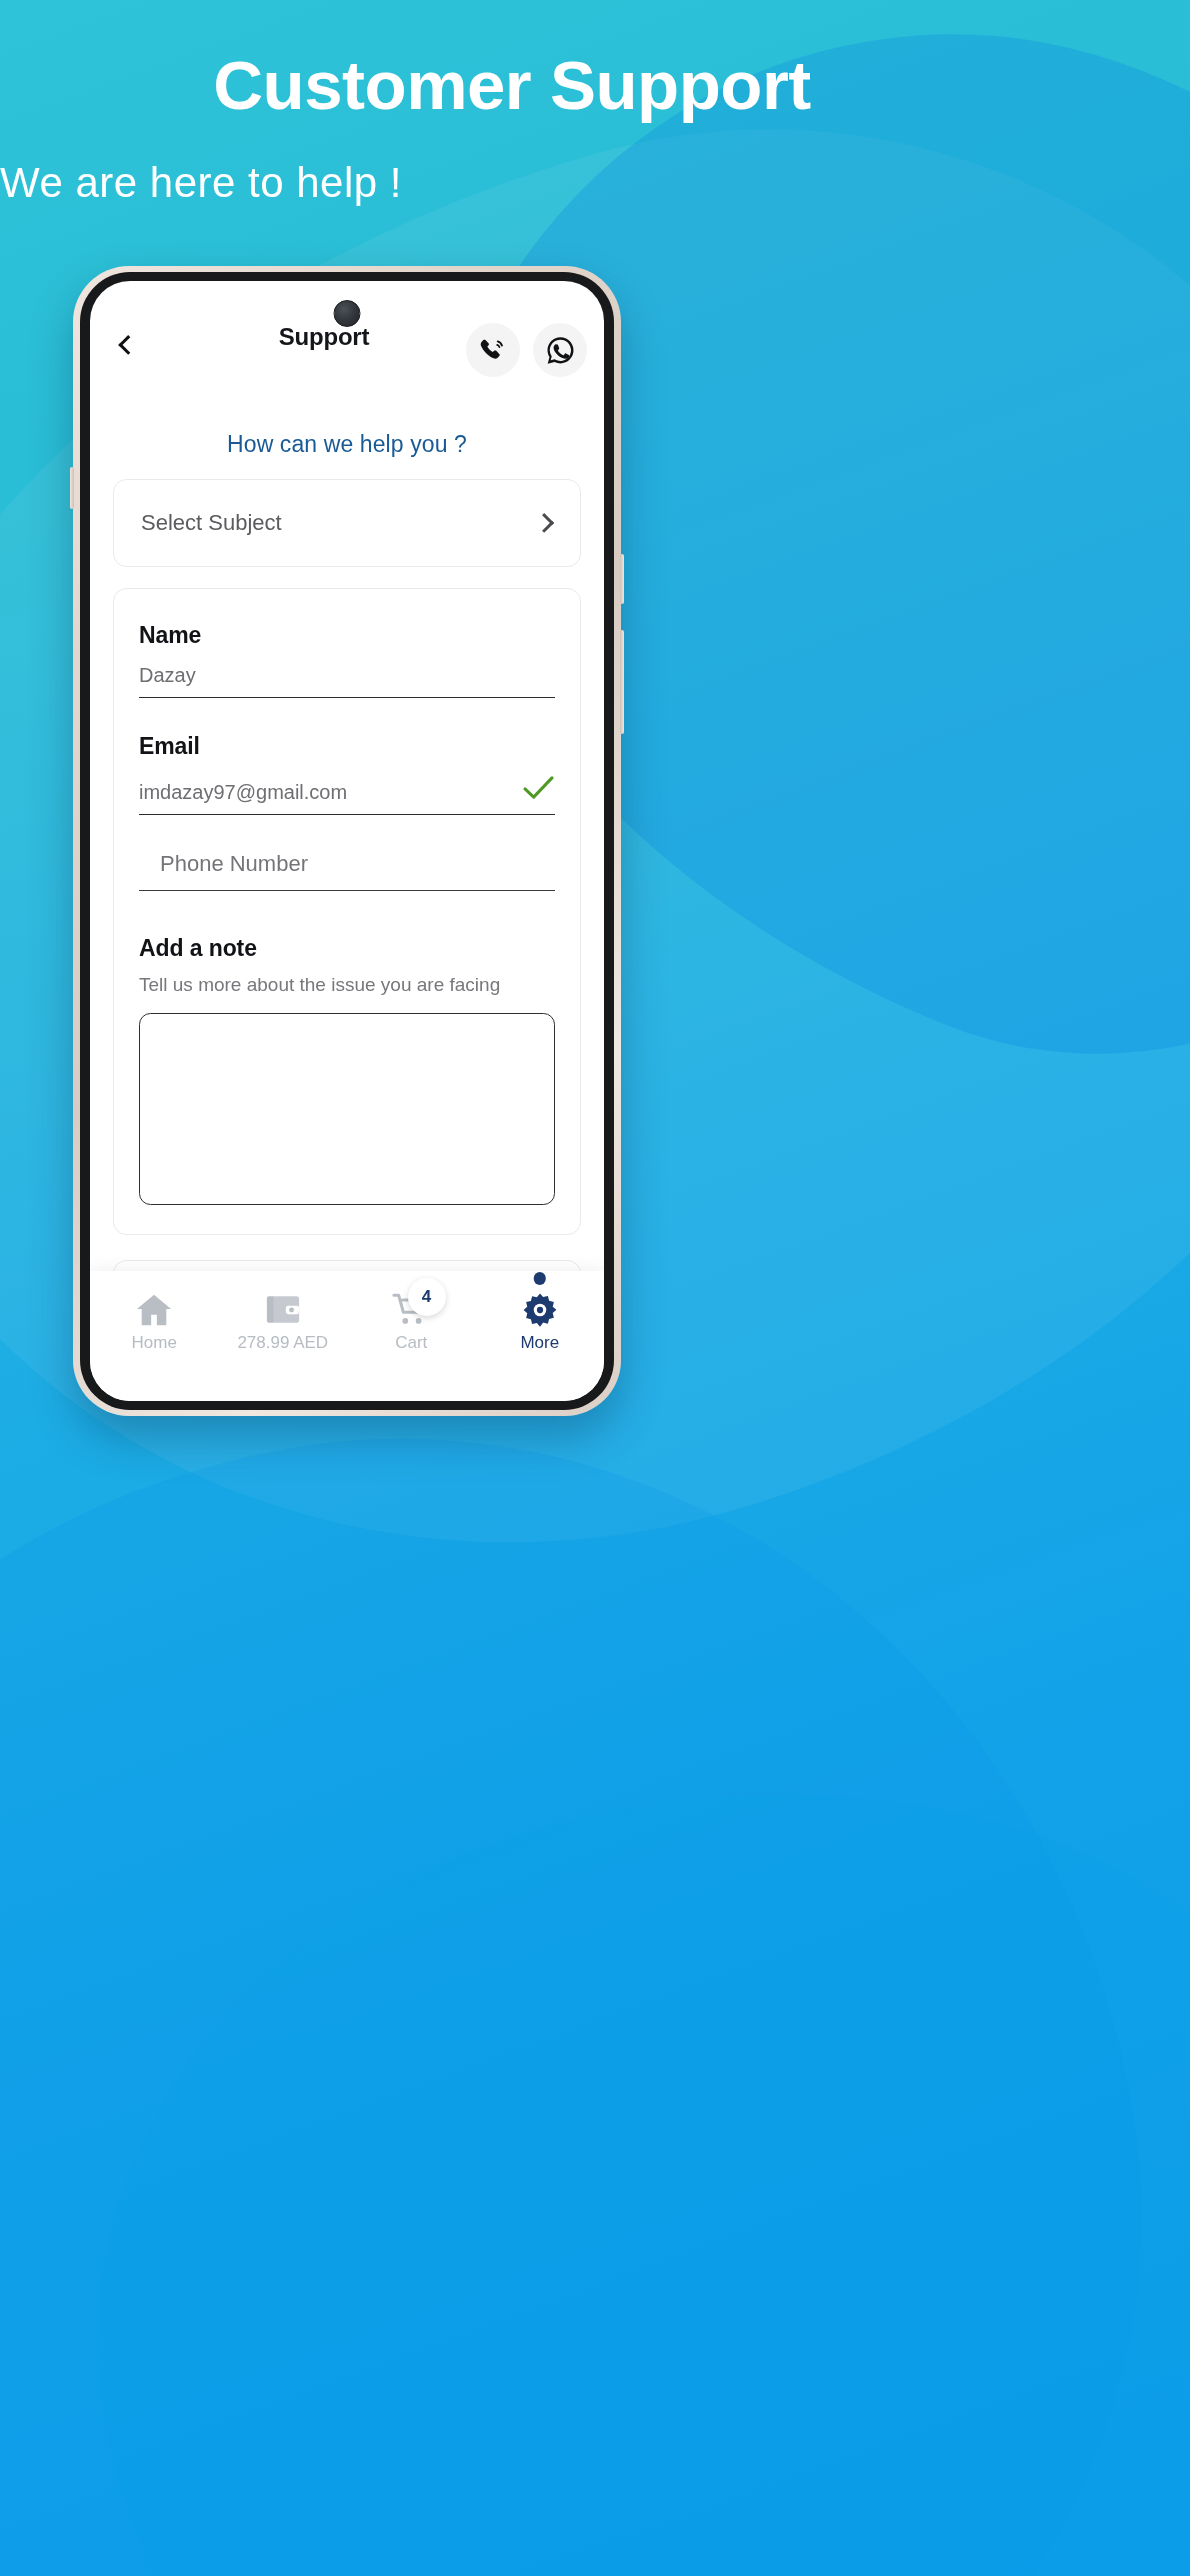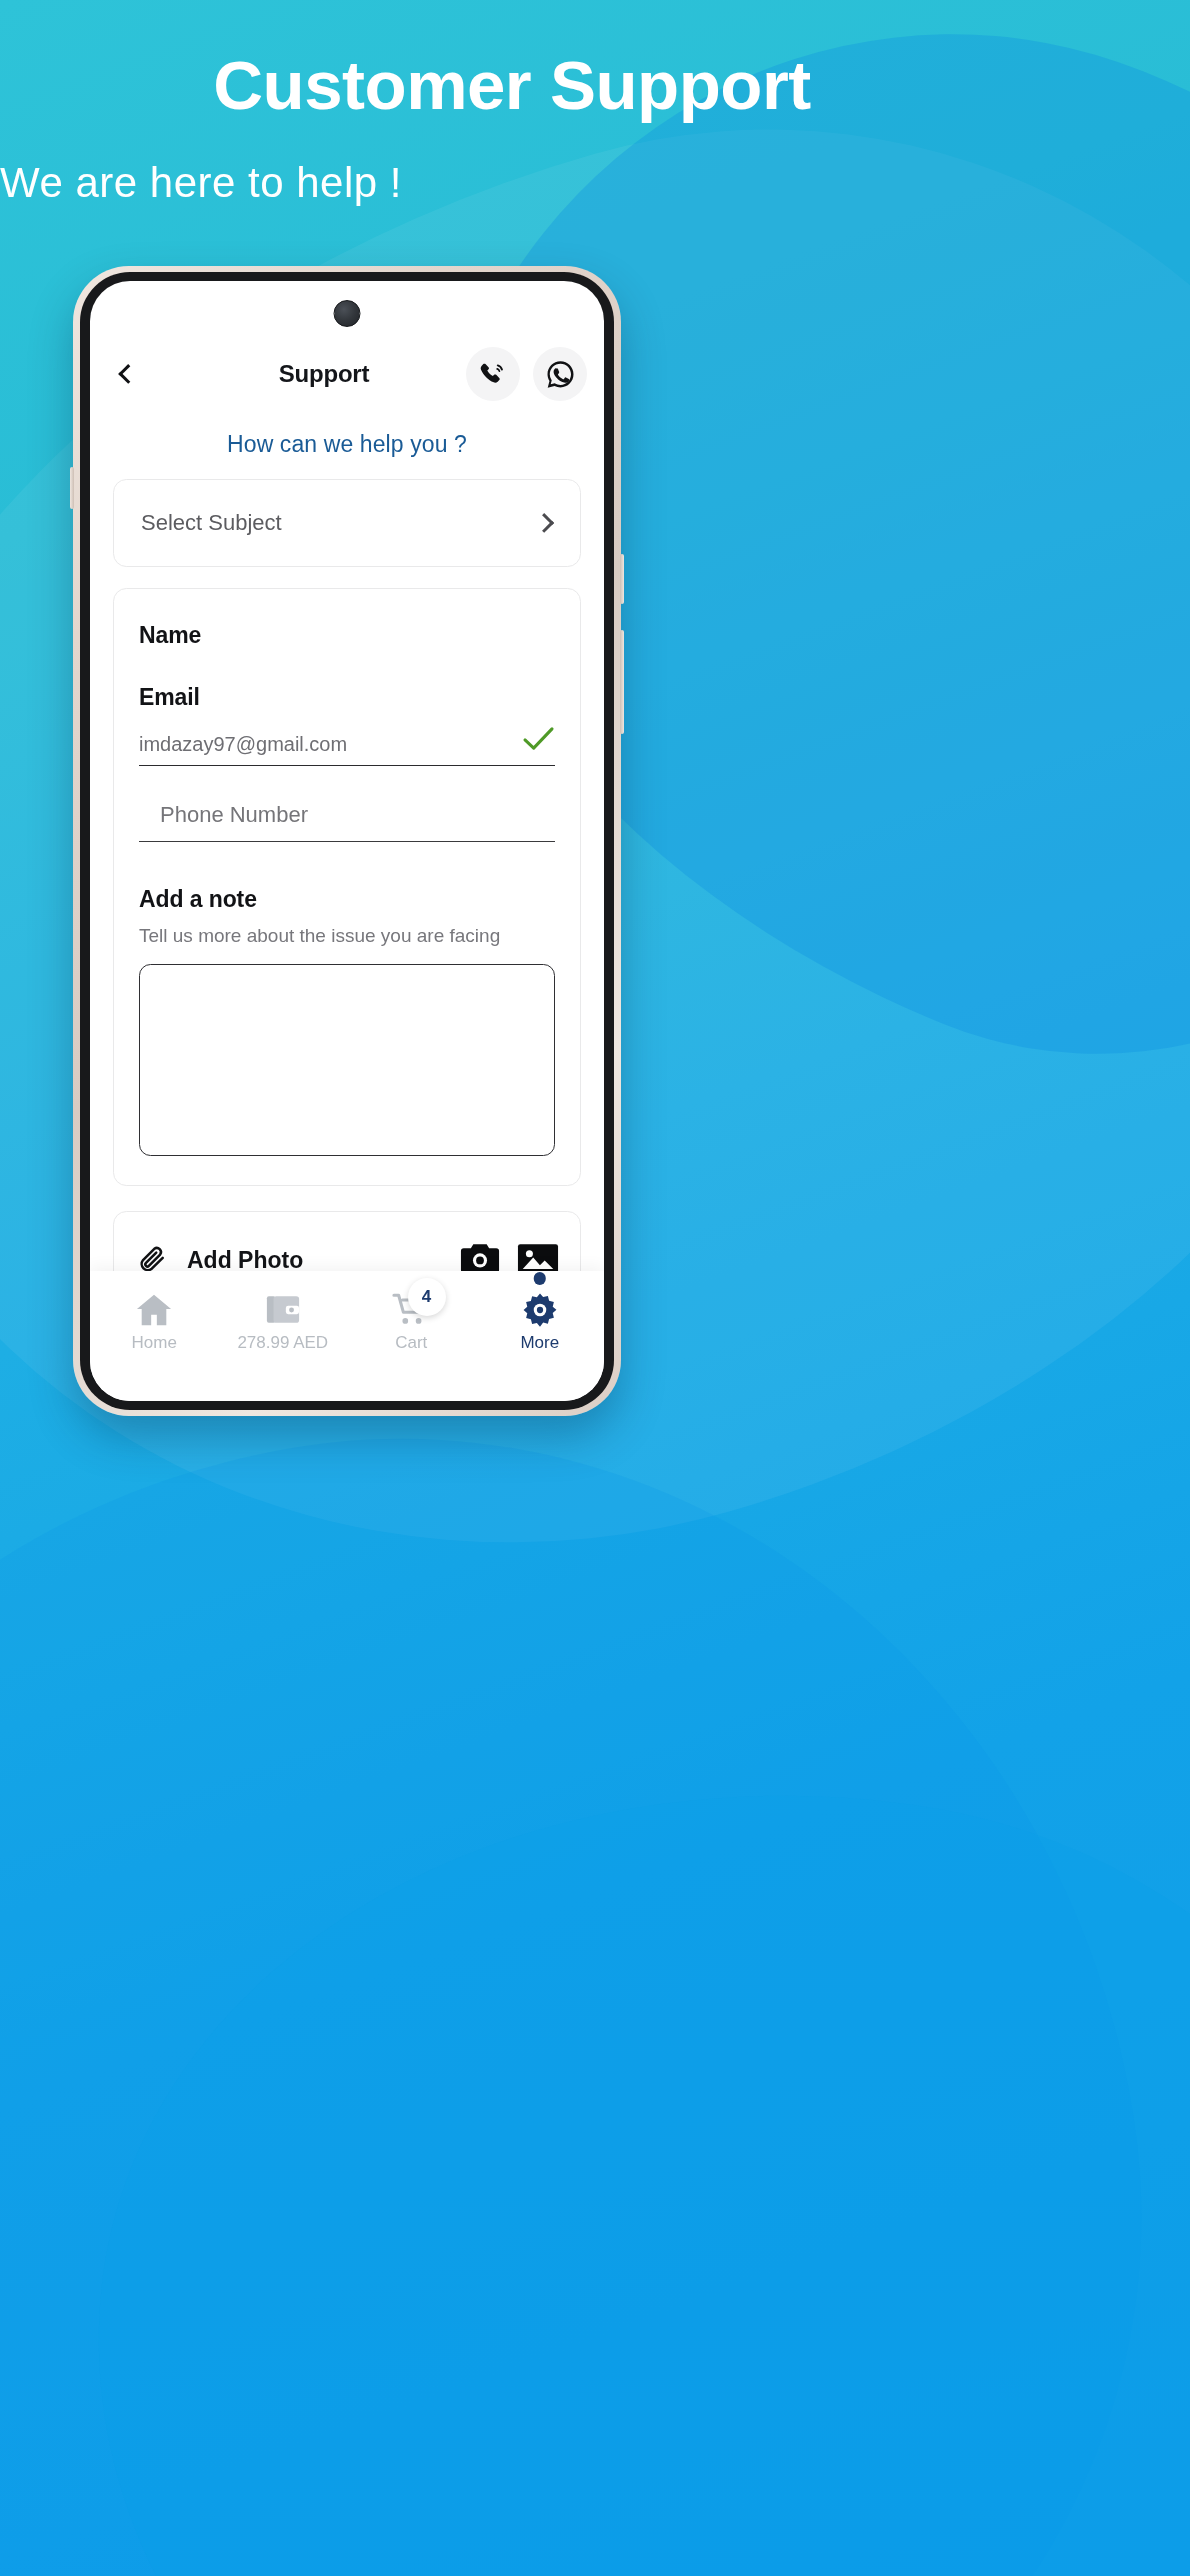--- a/index.html
+++ b/index.html
@@ -105,21 +105,21 @@
     transform: translateX(-50%);
     width: 27px; height: 27px; border-radius: 50%;
     background: radial-gradient(circle at 38% 34%, #4b5057 0%, #33373c 48%, #202327 100%);
     border: 1.9px solid #15171a;
   }
 
   
   .app-header {
     position: relative;
     height: 102px;
-    display: flex; align-items: center;
+    display: flex; align-items: flex-start;
     padding: 0 17px 0 13.4px;
     margin-top: 42px;
   }
   .back-btn {
     width: 44px; height: 44px;
     display: flex; align-items: center; justify-content: center;
     flex: 0 0 auto;
   }
   .chev-left {
     width: 14.4px; height: 14.4px;
@@ -353,20 +353,23 @@
 
         <div class="card subject-row">
           <div class="subject-label">Select Subject</div>
           <div class="chev-right"></div>
         </div>
 
         <div class="card form-card">
 
           <div class="field">
             <div class="field-label">Name</div>
+            <div class="field-line">
+              <div class="field-value">Dazay</div>
+            </div>
           </div>
 
           <div class="field" style="margin-top:35px">
             <div class="field-label">Email</div>
             <div class="field-line">
               <div class="field-value">imdazay97@gmail.com</div>
               <span class="check-ok">
                 <svg width="33" height="27" viewBox="0 0 34 28">
                   <path d="M3 14.5 L12 23 L31 3" stroke="#4f9a27" stroke-width="3.2" fill="none" stroke-linecap="round" stroke-linejoin="round"></path>
                 </svg>

